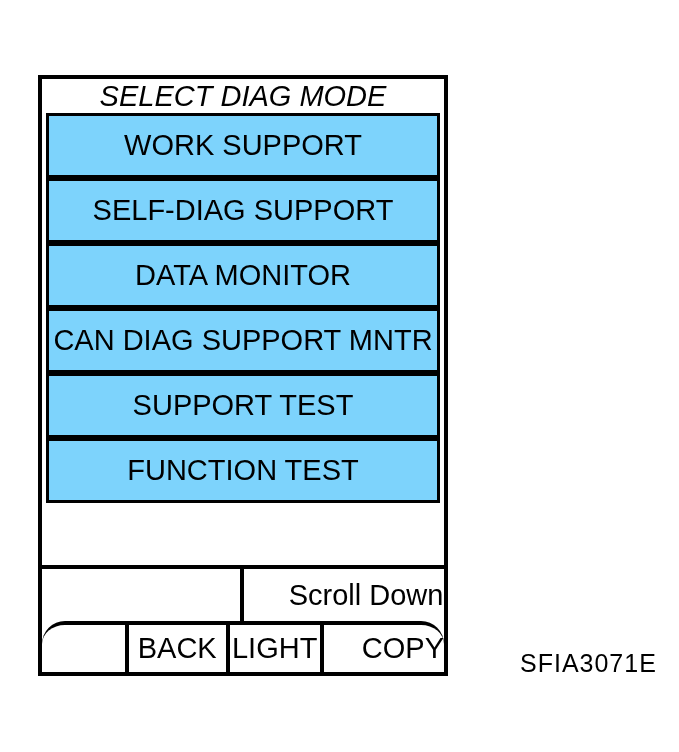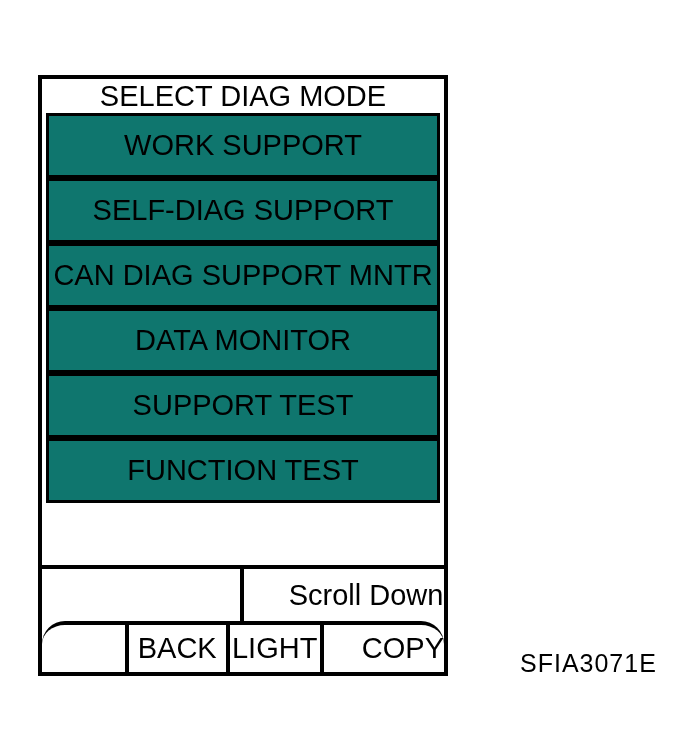--- a/index.html
+++ b/index.html
@@ -32,37 +32,38 @@
   }
 
   .title-row {
     height: 34px;
     display: flex;
     align-items: center;
     justify-content: center;
     font-size: 29px;
     line-height: 1;
     white-space: nowrap;
+    font-style: italic;
   }
 
   .menu {
     padding: 0 4px;
     display: flex;
     flex-direction: column;
   }
   .menu-btn {
     height: 65px;
     border: 3px solid #000000;
     display: flex;
     align-items: center;
     justify-content: center;
     font-size: 29px;
     line-height: 1;
     white-space: nowrap;
-    background: #0f766e;
+    background: #7dd3fc;
     cursor: pointer;
   }
 
   .spacer { flex: 1; }
 
   .scroll-row {
     border-top: 4px solid #000000;
     height: 56px;
     display: flex;
     font-size: 29px;
@@ -131,22 +132,22 @@
 
 <div class="page">
 
   <div class="device-screen">
 
     <div class="title-row">SELECT DIAG MODE</div>
 
     <div class="menu">
       <div class="menu-btn">WORK SUPPORT</div>
       <div class="menu-btn">SELF-DIAG SUPPORT</div>
+      <div class="menu-btn">DATA MONITOR</div>
       <div class="menu-btn">CAN DIAG SUPPORT MNTR</div>
-      <div class="menu-btn">DATA MONITOR</div>
       <div class="menu-btn">SUPPORT TEST</div>
       <div class="menu-btn">FUNCTION TEST</div>
     </div>
 
     <div class="spacer"></div>
 
     <div class="scroll-row">
       <div class="empty-cell"></div>
       <div class="scroll-cell">Scroll Down</div>
     </div>

